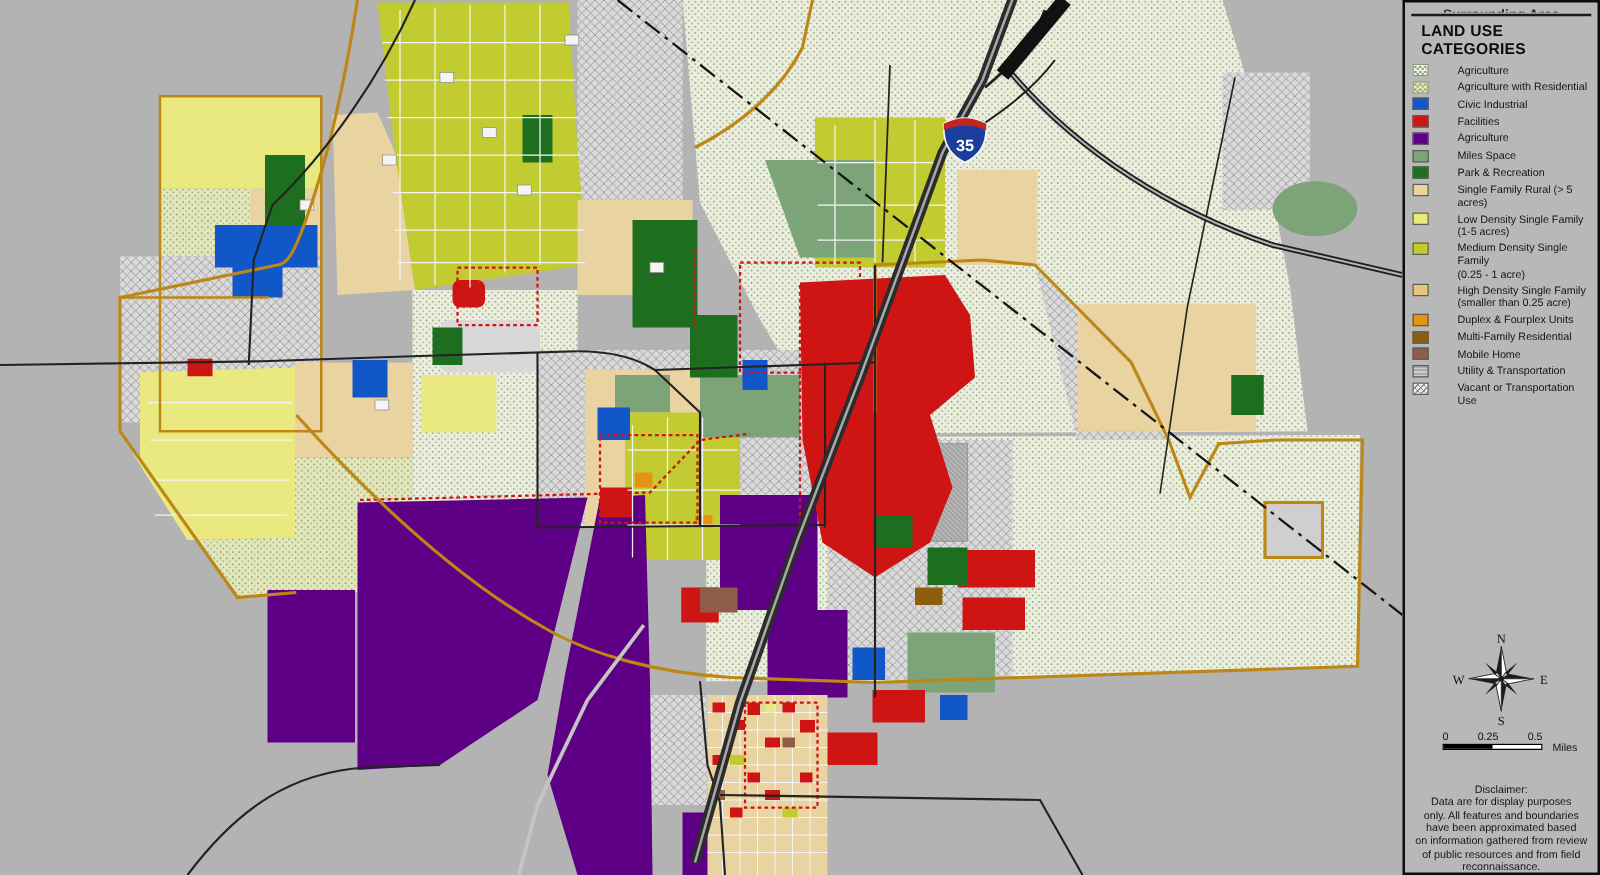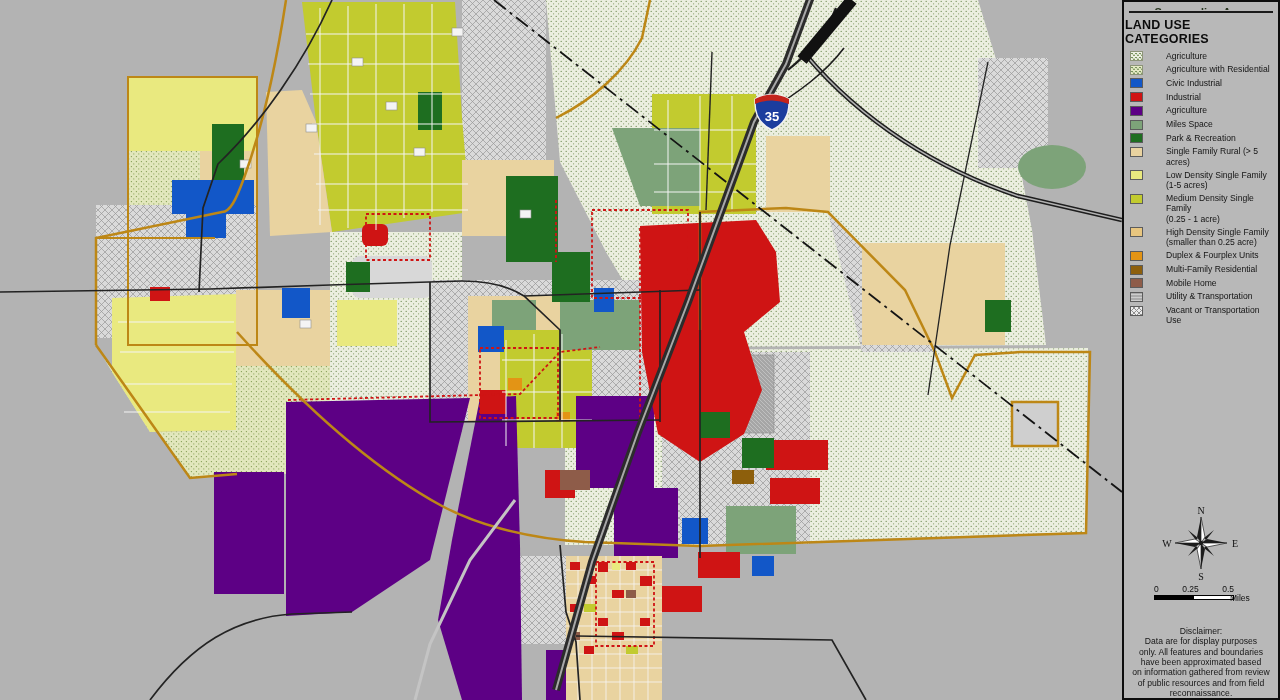--- a/index.html
+++ b/index.html
@@ -6,38 +6,38 @@
   body{width:1280px;height:700px;overflow:hidden;background:#b3b3b3;
        font-family:"Liberation Sans", sans-serif;position:relative;}
   .stage{position:absolute;inset:0;}
   svg.map{position:absolute;left:0;top:0;}
   
   .panel{position:absolute;left:1122px;top:0;width:158px;height:700px;
          background:#b8b8b8;border:2px solid #0d0d0d;box-sizing:border-box;}
   .clip{height:8px;overflow:hidden;text-align:center;}
   .clip span{display:inline-block;margin-top:-7px;font-size:11px;font-weight:bold;color:#27351f;}
   .rule{border-top:2px solid #1a1a1a;margin:1px 5px 0 5px;}
-  .ptitle{margin:5px 4px 3px 1px;font-size:12.5px;font-weight:bold;color:#0c0c0c;letter-spacing:.2px;}
+  .ptitle{margin:5px 4px 3px 13px;font-size:12.5px;font-weight:bold;color:#0c0c0c;letter-spacing:.2px;}
   .items{margin-left:6px;margin-right:2px;}
   .lrow{display:flex;align-items:flex-start;gap:23px;padding:1.6px 0;}
   .sw{flex:0 0 13px;width:13px;height:10px;margin-top:.5px;border:1px solid #5c5c5c;box-sizing:border-box;}
   .p-dots{background-image:radial-gradient(circle at 30% 40%, #76935c .8px, transparent 1px),
                            radial-gradient(circle at 75% 80%, #87a06a .7px, transparent .95px);
           background-size:4px 4px;border-color:#8d9479;}
   .p-cross{background-image:repeating-linear-gradient(45deg,#8f8f8f 0 .8px,transparent .8px 3.4px),
                             repeating-linear-gradient(-45deg,#8f8f8f 0 .8px,transparent .8px 3.4px);}
   .p-util{background-image:repeating-linear-gradient(0deg,#cdcdcd 0 1px,transparent 1px 3px);}
   .lab{font-size:8.6px;line-height:1.18;color:#141414;}
   .compass{position:absolute;left:50%;top:503px;transform:translateX(-50%);}
   .scale{position:absolute;left:30px;top:582px;width:112px;font-size:8.5px;color:#111;}
   .ticks{display:flex;justify-content:space-between;width:80px;margin-bottom:1px;}
   .bar{width:80px;height:5px;border:1px solid #000;box-sizing:border-box;display:flex;background:#fff;}
   .seg{height:100%;width:50%;}
   .seg.black{background:#000;}
-  .miles{position:absolute;left:76px;top:9px;}
+  .miles{position:absolute;left:88px;top:9px;}
   .disclaimer{position:absolute;left:4px;right:4px;top:624px;text-align:center;
               font-size:8.6px;line-height:1.2;color:#161616;white-space:pre-line;}
 </style>
 </head>
 <body>
 
 <div class="stage">
 
 <svg class="map" width="1122" height="700" viewBox="0 0 1122 700">
   <defs>
@@ -272,21 +272,21 @@
         <div class="lrow">
           <span class="sw p-dots" style="background-color: rgb(228, 233, 196);"></span>
           <span class="lab">Agriculture with Residential</span>
         </div>
         <div class="lrow">
           <span class="sw" style="background-color: rgb(18, 87, 200);"></span>
           <span class="lab">Civic Industrial</span>
         </div>
         <div class="lrow">
           <span class="sw" style="background-color: rgb(207, 20, 20);"></span>
-          <span class="lab">Industrial</span>
+          <span class="lab">Facilities</span>
         </div>
         <div class="lrow">
           <span class="sw" style="background-color: rgb(93, 0, 133);"></span>
           <span class="lab">Agriculture</span>
         </div>
         <div class="lrow">
           <span class="sw" style="background-color: rgb(125, 163, 121);"></span>
           <span class="lab">Miles Space</span>
         </div>
         <div class="lrow">

